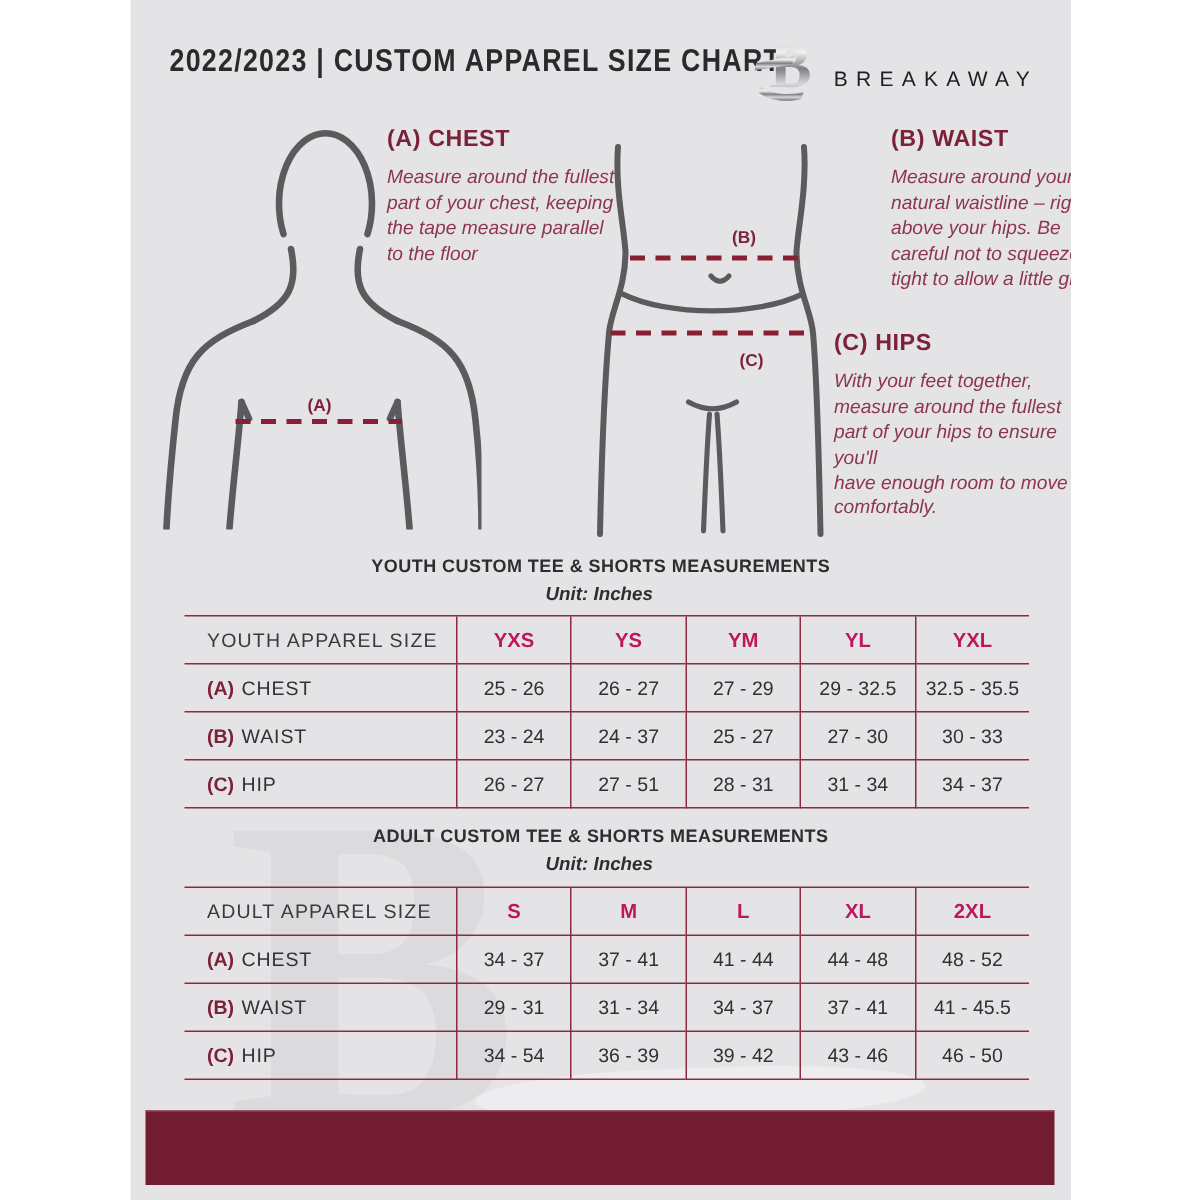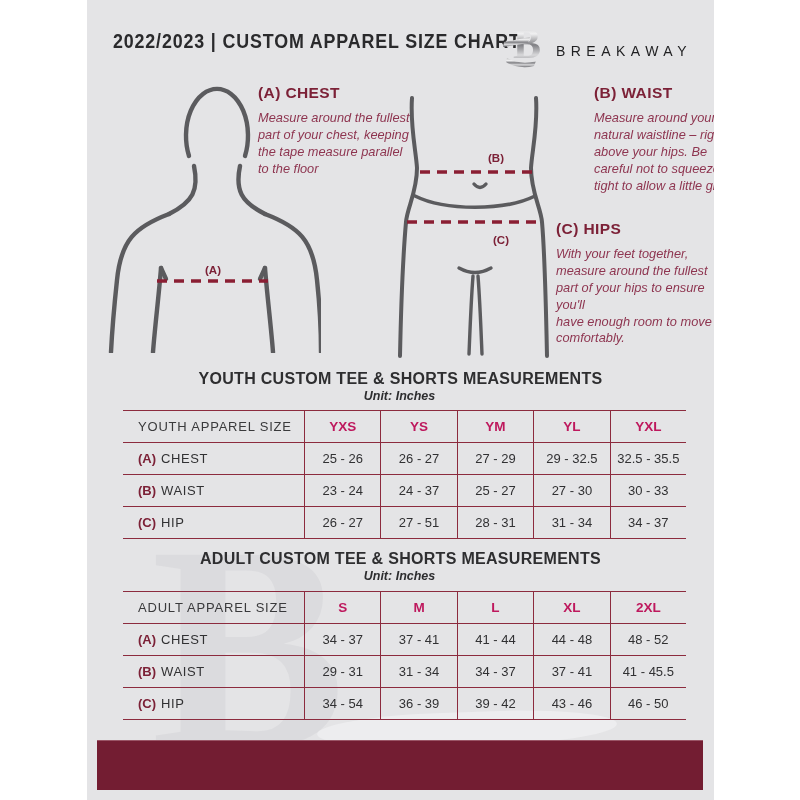--- a/index.html
+++ b/index.html
@@ -34,21 +34,21 @@
   .inst p { font-size:12.8px; font-style:italic; line-height:1.32; color:#8e3550; white-space:pre-line; }
   #inst-a { left:171px; top:84px;  width:152px; }
   #inst-b { left:493px; top:84px;  width:150px;margin-left:14px; }
   #inst-c { left:469px; top:220px; width:156px; }
 
   .fig { position:absolute; z-index:1; }
   #fig-chest { left:18px;  top:80px; }
   #fig-waist { left:296px; top:96px; }
 
   
-  .sec-title { position:absolute; width:627px; text-align:center; font-size:16px; font-weight:bold; letter-spacing:.3px; color:#2e2e30; z-index:2; }
+  .sec-title { position:absolute; width:627px; text-align:center; font-size:12px; font-weight:bold; letter-spacing:.3px; color:#2e2e30; z-index:2; }
   .sec-unit  { position:absolute; width:625px; text-align:center; font-size:12.5px; font-weight:bold; font-style:italic; color:#2e2e30; z-index:2; }
 
   .sizetable { position:absolute; left:36px; width:563px; display:grid;
                grid-template-columns:181px repeat(5, 1fr); border-top:1.5px solid #8c2b3e; z-index:2; }
   .tc { height:32px; display:flex; align-items:center; justify-content:center;
         border-bottom:1.5px solid #8c2b3e; font-size:13px; color:#313133; background:transparent;text-align:center; }
   .tc.vline { border-left:1.5px solid #8c2b3e; }
   .tc.lbl  { justify-content:flex-start; padding-left:15px; }
   .tc.head-lbl { font-size:13px; letter-spacing:.8px; color:#3a3a3c; }
   .tc.size { font-weight:bold; font-size:13.5px; color:#be185d; }

